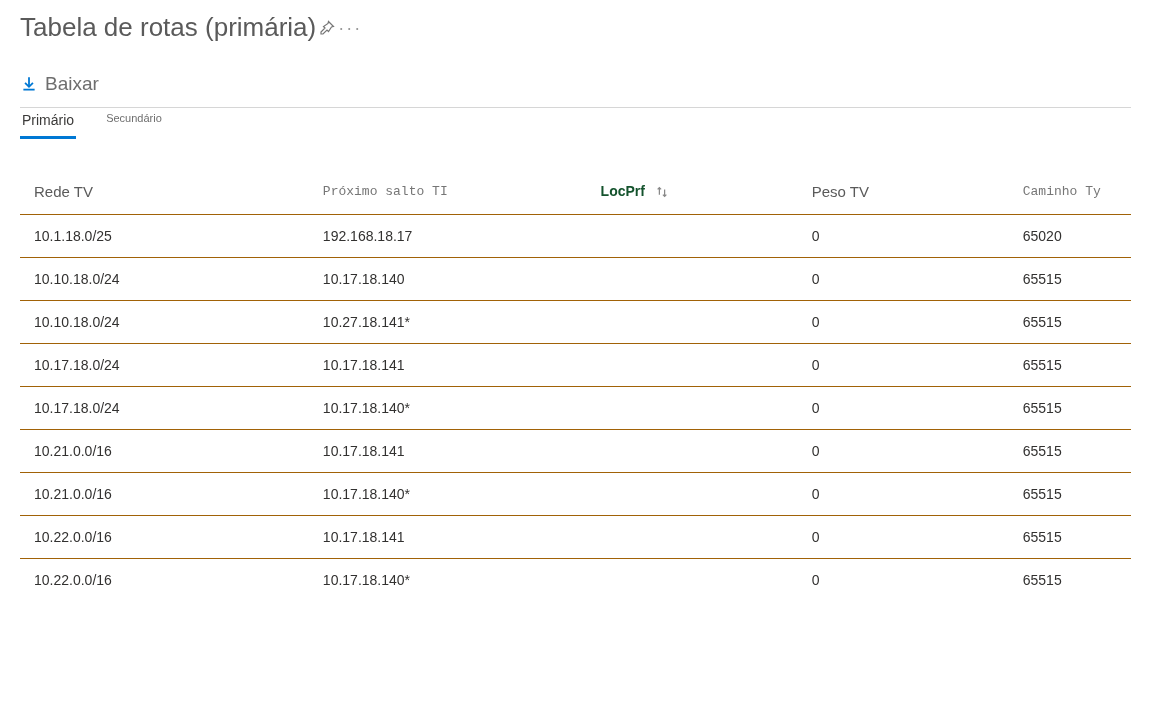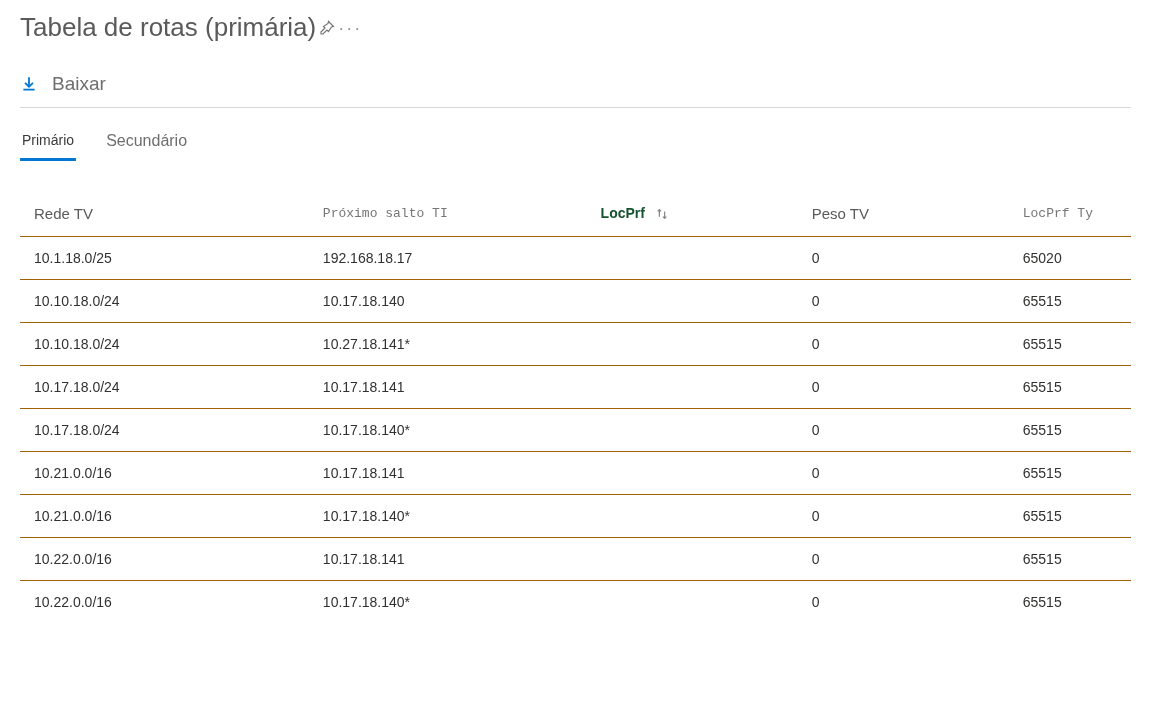--- a/index.html
+++ b/index.html
@@ -39,37 +39,37 @@
     .toolbar {
       display: flex;
       align-items: center;
       gap: 12px;
       padding-bottom: 12px;
       border-bottom: 1px solid #d6d6d6;
     }
     .download-btn {
       display: inline-flex;
       align-items: center;
-      gap: 14px;
+      gap: 7px;
       cursor: pointer;
       color: #6e6e6e;
       font-size: 19px;
     }
     .download-btn .dl-icon {
       color: #0078d4;
       display: inline-flex;
     }
     .download-btn .dl-icon svg { width: 18px; height: 18px; }
     .tabs {
       display: flex;
       gap: 28px;
-      margin-top: 20px;
+      margin-top: 0;
     }
     .tab {
-      font-size: 16px;
+      font-size: 11px;
       color: #6e6e6e;
       padding: 4px 2px 8px 2px;
       cursor: pointer;
       border-bottom: 3px solid transparent;
     }
     .tab.active {
       font-size: 14px;
       color: #3b3a39;
       border-bottom-color: #0078d4;
     }
@@ -164,21 +164,21 @@
             <svg viewBox="0 0 16 16" fill="none" stroke="currentColor" stroke-width="1.4">
               <path d="M5 11 L5 3 M3 5 L5 3 L7 5"></path>
               <path d="M11 5 L11 13 M9 11 L11 13 L13 11"></path>
             </svg>
           </span>
         </th>
         <th>
           <span>Peso TV</span>
         </th>
         <th class="small">
-          <span>LocPrf Ty</span>
+          <span>Caminho Ty</span>
         </th>
       </tr>
     </thead>
     <tbody id="route-rows">
         <tr>
           <td>10.1.18.0/25</td>
           <td>192.168.18.17</td>
           <td></td>
           <td>0</td>
           <td>65020</td>

